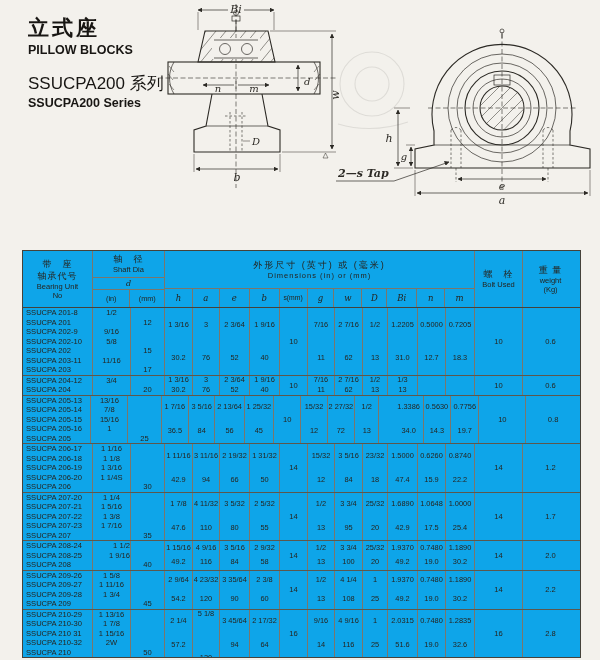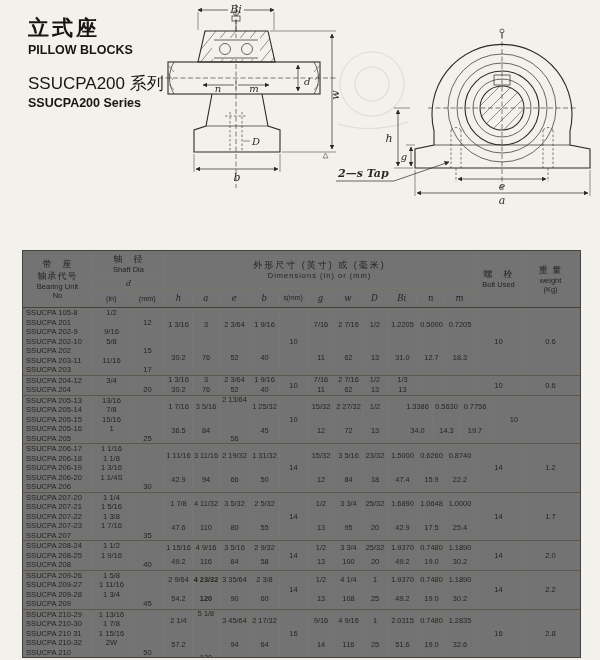--- a/index.html
+++ b/index.html
@@ -17,21 +17,21 @@
   svg{position:absolute;}
   svg text{font-family:"DejaVu Serif",serif;font-style:italic;fill:#2c2a25;}
   .dln{stroke:#2c2a25;stroke-width:.7;fill:none;}
   .oln{stroke:#2c2a25;stroke-width:1.1;fill:none;}
   .tln{stroke:#2c2a25;stroke-width:.5;fill:none;}
   .dsh{stroke:#2c2a25;stroke-width:.6;fill:none;stroke-dasharray:5 2.5;}
   .dot{stroke:#2c2a25;stroke-width:.6;fill:none;stroke-dasharray:2.5 2;}
 
   
   .stable{position:absolute;left:22px;top:250px;width:557px;border:1.4px solid #45423a;
-          background:#737373;box-sizing:content-box;}
+          background:#0ea5e9;box-sizing:content-box;}
   .thead{display:flex;height:56px;border-bottom:1px solid #45423a;text-align:center;}
   .col{box-sizing:border-box;border-right:1px solid #7b766b;display:flex;flex-direction:column;overflow:hidden;}
   .thead>.col:last-child,.tgroup>.col:last-child{border-right:none;}
   .hc{justify-content:center;}
   .cn{font-size:9px;line-height:12px;letter-spacing:1px;white-space:nowrap;}
   .en{font-size:7.5px;line-height:9.5px;letter-spacing:0;white-space:nowrap;}
   .shaft-title{height:26px;border-bottom:1px solid #7b766b;display:flex;flex-direction:column;justify-content:center;}
   .shaft-d{height:11px;line-height:11px;border-bottom:1px solid #7b766b;font-size:8px;
            font-family:"DejaVu Serif",serif;font-style:italic;}
   .shaft-units{height:17px;display:flex;}
@@ -254,21 +254,21 @@
       </div>
       <div class="col hc" style="width:55px">
         <div class="cn">重 量</div>
         <div class="en">weight</div>
         <div class="en">(Kg)</div>
       </div>
     </div>
     <div id="tbody">
         <div class="tgroup" style="height: 66.5px;">
           <div class="col " style="width: 70px;">
-            <div class="line nameline">SSUCPA 105-8</div>
+            <div class="line nameline">SSUCPA 201-8</div>
             <div class="line nameline">SSUCPA 201</div>
             <div class="line nameline">SSUCPA 202-9</div>
             <div class="line nameline">SSUCPA 202-10</div>
             <div class="line nameline">SSUCPA 202</div>
             <div class="line nameline">SSUCPA 203-11</div>
             <div class="line nameline">SSUCPA 203</div>
           </div>
           <div class="col " style="width: 38px;">
             <div class="line numline">1/2</div>
             <div class="line numline"></div>
@@ -423,21 +423,21 @@
             <div class="line numline">25</div>
           </div>
           <div class="col dimcol" style="width: 28px;">
             <span>1 7/16</span>
             <span>36.5</span>
           </div>
           <div class="col dimcol" style="width: 27px;">
             <span>3 5/16</span>
             <span>84</span>
           </div>
-          <div class="col dimcol" style="width: 30px; justify-content: space-between;">
+          <div class="col dimcol" style="width: 30px;">
             <span>2 13/64</span>
             <span>56</span>
           </div>
           <div class="col dimcol" style="width: 30px;">
             <span>1 25/32</span>
             <span>45</span>
           </div>
           <div class="col singlecol" style="width: 28px;">
             <span>10</span>
           </div>
@@ -460,20 +460,23 @@
           <div class="col dimcol" style="width: 28px;">
             <span>0.5630</span>
             <span>14.3</span>
           </div>
           <div class="col dimcol" style="width: 29px;">
             <span>0.7756</span>
             <span>19.7</span>
           </div>
           <div class="col singlecol" style="width: 48px;">
             <span>10</span>
+          </div>
+          <div class="col singlecol" style="width: 55px;">
+            <span>0.8</span>
           </div>
         </div>
         <div class="tgroup" style="height: 47.5px;">
           <div class="col " style="width: 70px;">
             <div class="line nameline">SSUCPA 206-17</div>
             <div class="line nameline">SSUCPA 206-18</div>
             <div class="line nameline">SSUCPA 206-19</div>
             <div class="line nameline">SSUCPA 206-20</div>
             <div class="line nameline">SSUCPA 206</div>
           </div>
@@ -612,21 +615,21 @@
           <div class="col singlecol" style="width: 55px;">
             <span>1.7</span>
           </div>
         </div>
         <div class="tgroup" style="height: 28.5px;">
           <div class="col " style="width: 70px;">
             <div class="line nameline">SSUCPA 208-24</div>
             <div class="line nameline">SSUCPA 208-25</div>
             <div class="line nameline">SSUCPA 208</div>
           </div>
-          <div class="col " style="width: 38px;">
+          <div class="col " style="width: 38px; align-items: flex-end;">
             <div class="line numline">1 1/2</div>
             <div class="line numline">1 9/16</div>
             <div class="line numline"></div>
           </div>
           <div class="col " style="width: 34px;">
             <div class="line numline"></div>
             <div class="line numline"></div>
             <div class="line numline">40</div>
           </div>
           <div class="col dimcol" style="width: 28px;">
@@ -695,21 +698,21 @@
           <div class="col " style="width: 34px;">
             <div class="line numline"></div>
             <div class="line numline"></div>
             <div class="line numline"></div>
             <div class="line numline">45</div>
           </div>
           <div class="col dimcol" style="width: 28px;">
             <span>2 9/64</span>
             <span>54.2</span>
           </div>
-          <div class="col dimcol" style="width: 27px; font-weight: bold;">
+          <div class="col dimcol" style="width: 27px;">
             <span>4 23/32</span>
             <span>120</span>
           </div>
           <div class="col dimcol" style="width: 30px;">
             <span>3 35/64</span>
             <span>90</span>
           </div>
           <div class="col dimcol" style="width: 30px;">
             <span>2 3/8</span>
             <span>60</span>

